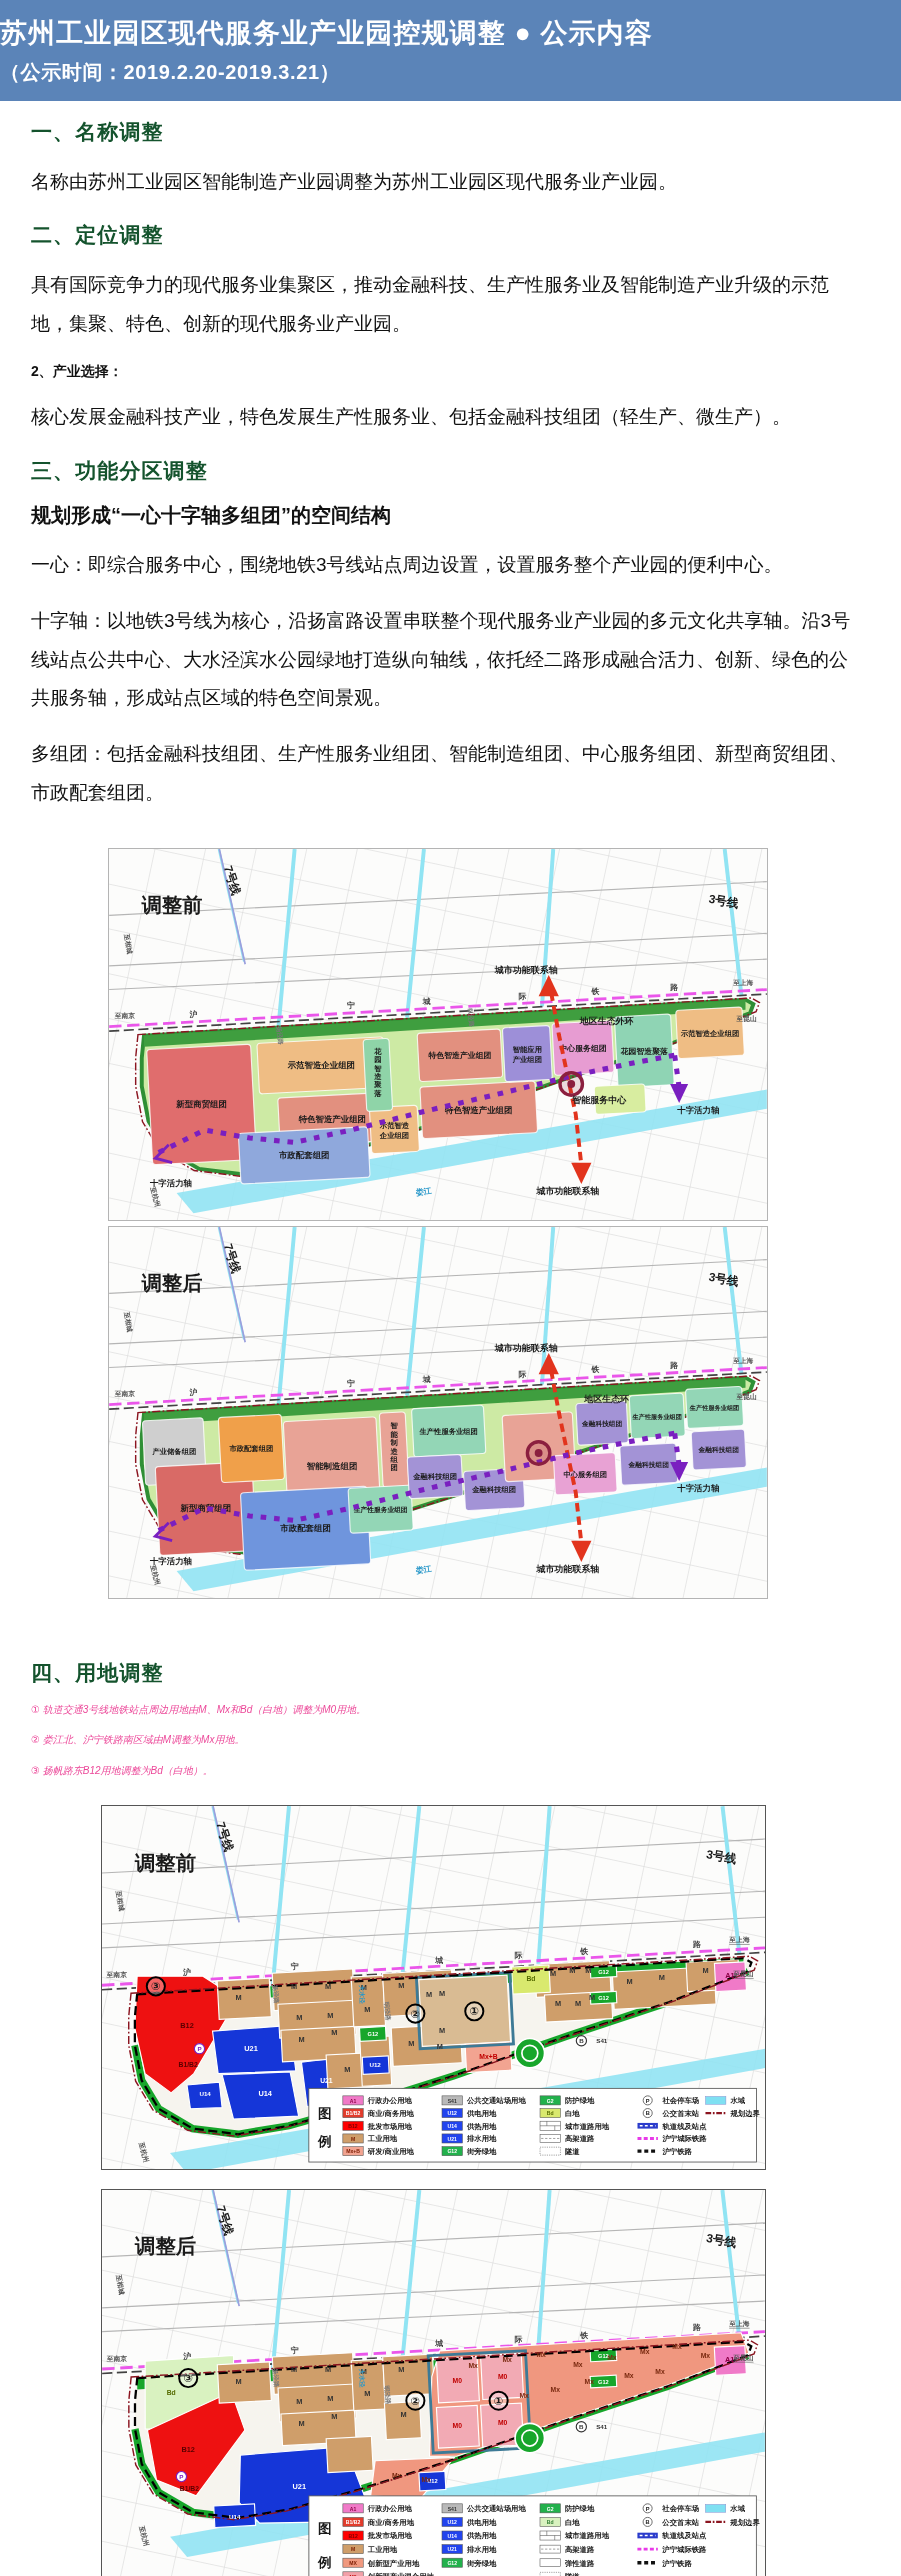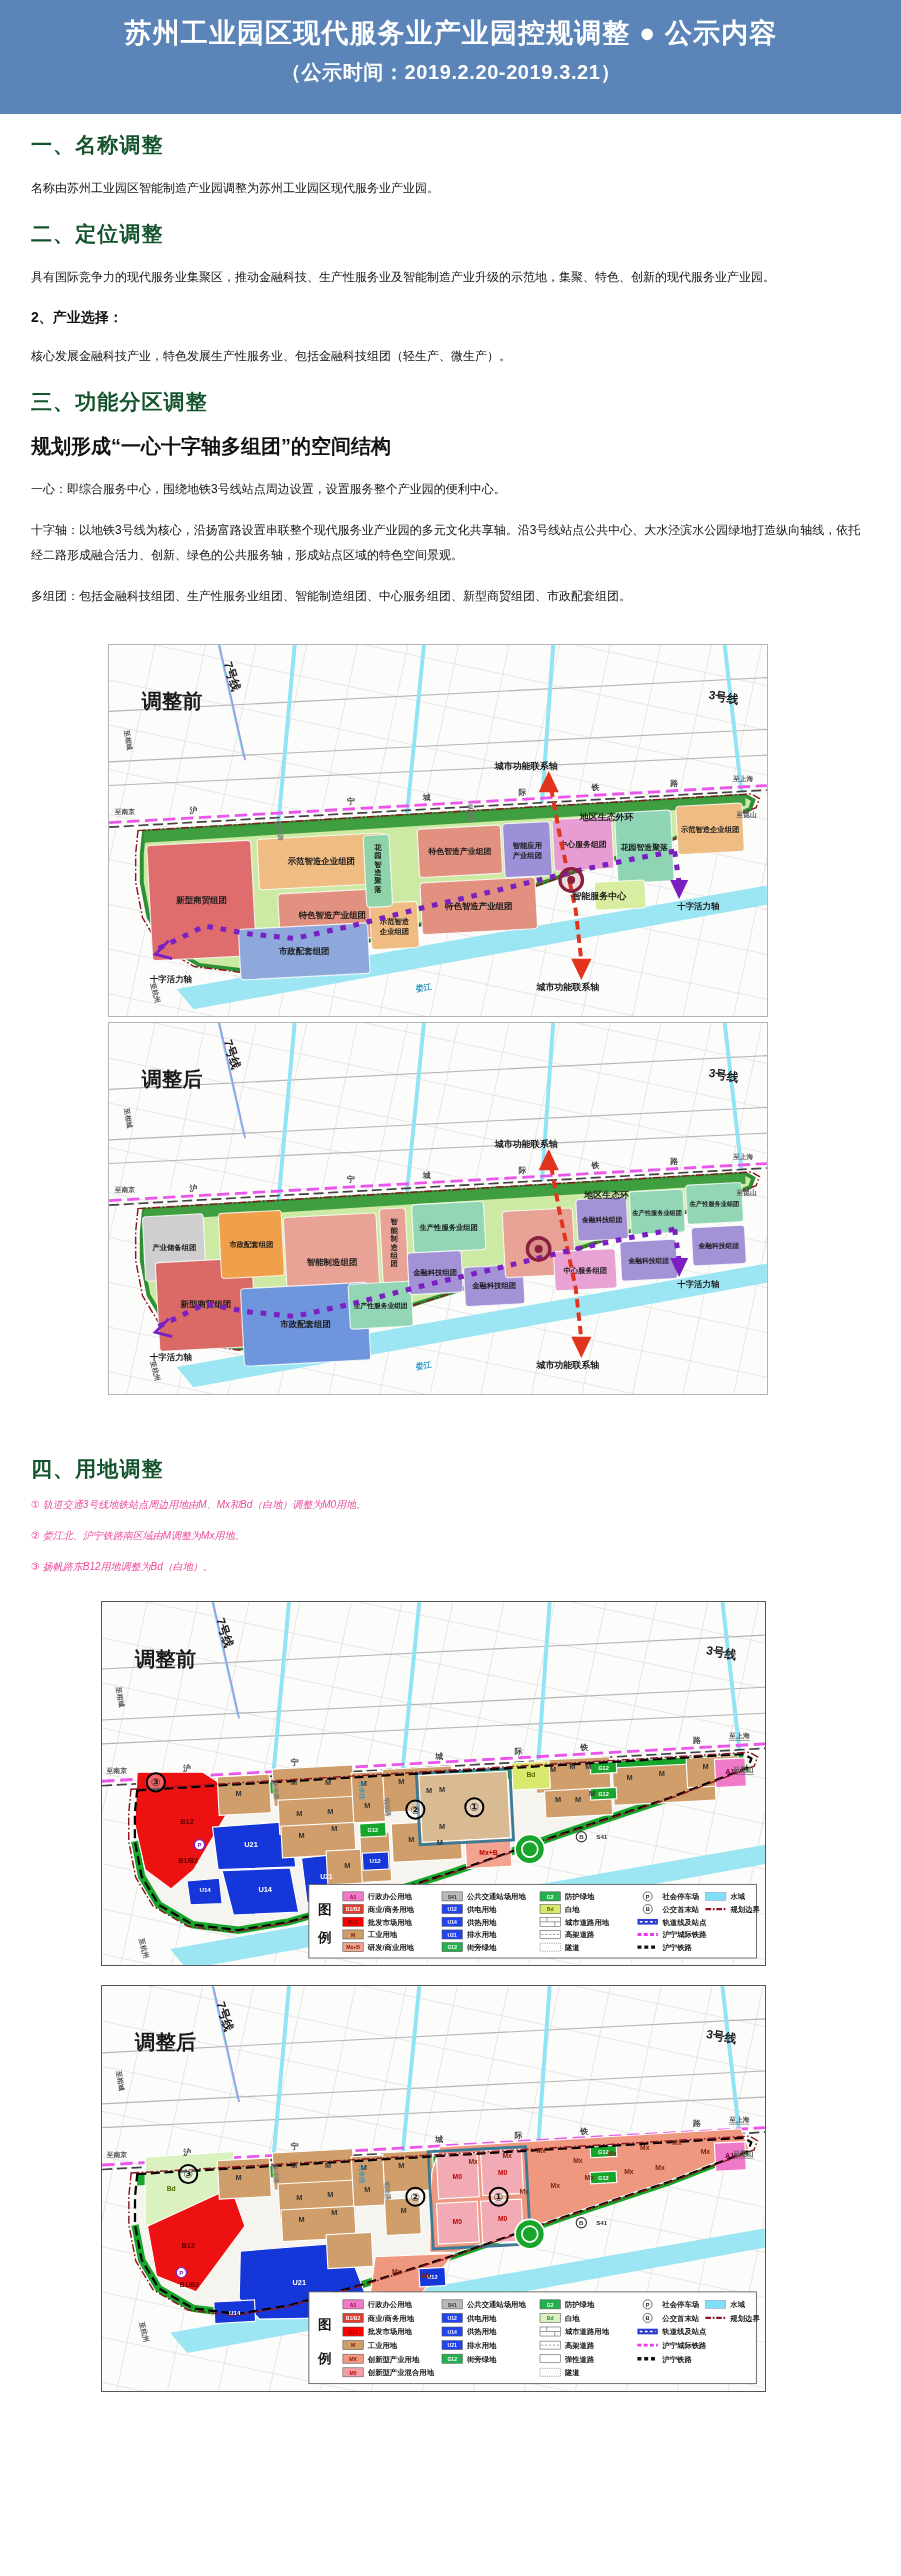--- a/index.html
+++ b/index.html
@@ -1,22 +1,22 @@
 <!DOCTYPE html>
 <html style="font-size:9px"><head>
 <meta charset="utf-8">
 <style>
   html,body{margin:0;padding:0;background:#fff;}
   .page{width:902px;min-height:2576px;background:#ffffff;font-family:"Liberation Sans","DejaVu Sans",sans-serif;position:relative;overflow:hidden;}
-  .banner{width:100%;height:114px;background:#5b84b8;text-align:center;}
+  .banner{width:100%;height:101px;background:#5b84b8;text-align:left;}
   .banner h1{margin:0;padding-top:17px;font-size:27px;line-height:1.25;color:#ffffff;font-weight:900;letter-spacing:1.1px;}
   .banner .sub{margin-top:8px;font-size:20px;color:#ffffff;font-weight:700;letter-spacing:0.6px;}
   h2.sec{font-size:21px;font-weight:900;color:#14532d;margin:19.3px 0 0 31px;letter-spacing:1.1px;}
   h2.sec.first{margin-top:17px;}
-  .body-p{font-size:12px;color:#111;margin:17px 40px 0 31px;line-height:2.05;}
+  .body-p{font-size:19px;color:#111;margin:17px 40px 0 31px;line-height:2.05;}
   .subhead{font-size:14px;font-weight:800;color:#111;margin:19.3px 0 0 31px;}
   .lead{font-size:20px;font-weight:800;color:#111;margin:17px 0 0 31px;}
   .item-p{font-size:10px;color:#ec4899;margin:14.8px 34px 0 31px;line-height:1.6;font-style:italic;}
   figure{margin:0;padding:0;}
   .map-fig1{margin:35px 0 0 108px;}
   .map-fig2{margin:4.5px 0 0 108px;}
   .map-fig3{margin:26px 0 0 101px;}
   .map-fig4{margin:19.3px 0 0 101px;}
   .map-svg{display:block;background:#fbfbfa;}
   .concept{border:0.6px solid #b4b4b4;}

